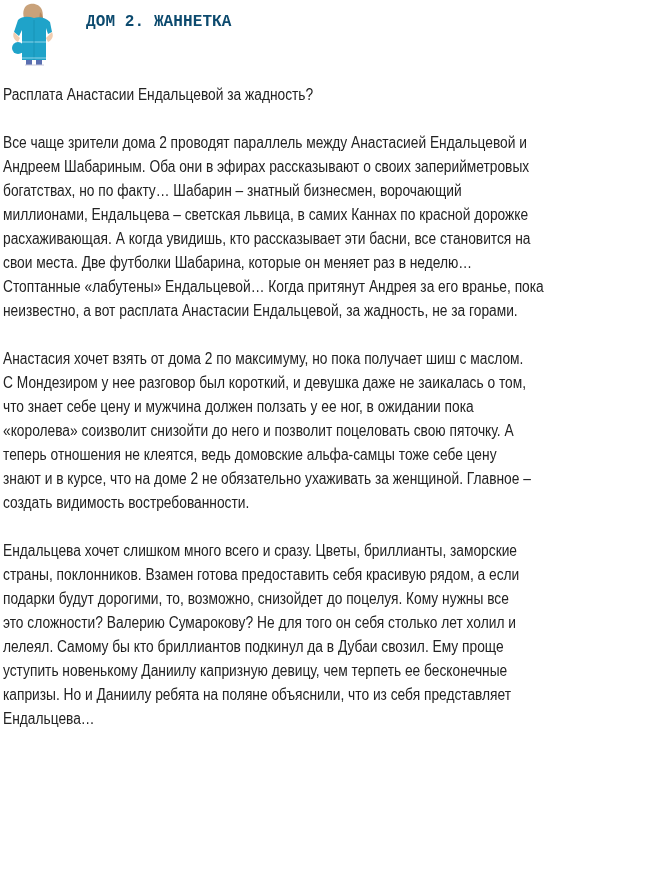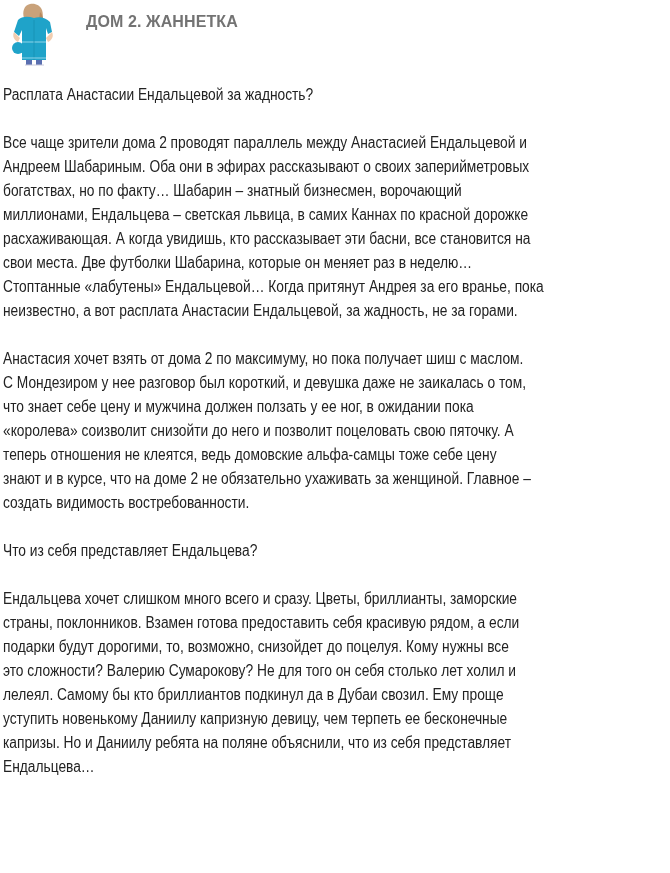--- a/index.html
+++ b/index.html
@@ -1,19 +1,19 @@
 <!DOCTYPE html>
 <html><head>
 <meta charset="utf-8">
 <style>
   html, body { margin: 0; padding: 0; background: #ffffff; }
   body { width: 670px; height: 873px; overflow: hidden; position: relative; }
   .header { position: absolute; left: 0; top: 0; width: 670px; height: 72px; }
   .avatar { position: absolute; left: 6px; top: 2px; width: 56px; height: 66px; }
-  .title { position: absolute; left: 86px; top: 13px; font-family: Liberation Sans, sans-serif; font-weight: bold; font-size: 16px; color: #737373; letter-spacing: 0.1px; }
+  .title { position: absolute; left: 86px; top: 13px; font-family: Liberation Mono, monospace; font-weight: bold; font-size: 16px; color: #0c4a6e; letter-spacing: 0.1px; }
   .content { position: absolute; left: 3px; top: 83px; width: 666px; font-family: "Liberation Sans", sans-serif; font-size: 16px; line-height: 24px; color: #222222; }
   .para { margin: 0 8px 24px 0; white-space: nowrap; }
   .line { display: block; transform-origin: left center; }
 </style>
 </head>
 <body>
 
 <div class="header">
   <div class="avatar">
     <svg width="56" height="66" viewBox="0 0 56 66">
@@ -56,23 +56,20 @@
   <div class="para">
     <span class="line" style="display: block; transform: scaleX(0.86); width: 605.125px;">Анастасия хочет взять от дома 2 по максимуму, но пока получает шиш с маслом.</span>
     <span class="line" style="display: block; transform: scaleX(0.86); width: 608.156px;">С Мондезиром у нее разговор был короткий, и девушка даже не заикалась о том,</span>
     <span class="line" style="display: block; transform: scaleX(0.86); width: 547.312px;">что знает себе цену и мужчина должен ползать у ее ног, в ожидании пока</span>
     <span class="line" style="display: block; transform: scaleX(0.86); width: 593.688px;">«королева» соизволит снизойти до него и позволит поцеловать свою пяточку. А</span>
     <span class="line" style="display: block; transform: scaleX(0.86); width: 573.844px;">теперь отношения не клеятся, ведь домовские альфа-самцы тоже себе цену</span>
     <span class="line" style="display: block; transform: scaleX(0.86); width: 613.844px;">знают и в курсе, что на доме 2 не обязательно ухаживать за женщиной. Главное –</span>
     <span class="line" style="display: block; transform: scaleX(0.86); width: 286.328px;">создать видимость востребованности.</span>
   </div>
   <div class="para">
-    <span class="line" style="display: block; transform: scaleX(0.86); width: 295.703px;">Что из себя представляет Ендальцева?</span>
-  </div>
-  <div class="para">
     <span class="line" style="display: block; transform: scaleX(0.86); width: 597.672px;">Ендальцева хочет слишком много всего и сразу. Цветы, бриллианты, заморские</span>
     <span class="line" style="display: block; transform: scaleX(0.86); width: 600.344px;">страны, поклонников. Взамен готова предоставить себя красивую рядом, а если</span>
     <span class="line" style="display: block; transform: scaleX(0.86); width: 588.219px;">подарки будут дорогими, то, возможно, снизойдет до поцелуя. Кому нужны все</span>
     <span class="line" style="display: block; transform: scaleX(0.86); width: 596.422px;">это сложности? Валерию Сумарокову? Не для того он себя столько лет холил и</span>
     <span class="line" style="display: block; transform: scaleX(0.86); width: 582.109px;">лелеял. Самому бы кто бриллиантов подкинул да в Дубаи свозил. Ему проще</span>
     <span class="line" style="display: block; transform: scaleX(0.86); width: 586.328px;">уступить новенькому Даниилу капризную девицу, чем терпеть ее бесконечные</span>
     <span class="line" style="display: block; transform: scaleX(0.86); width: 590.781px;">капризы. Но и Даниилу ребята на поляне объяснили, что из себя представляет</span>
     <span class="line" style="display: block; transform: scaleX(0.86); width: 106.516px;">Ендальцева…</span>
   </div>
 </div>

